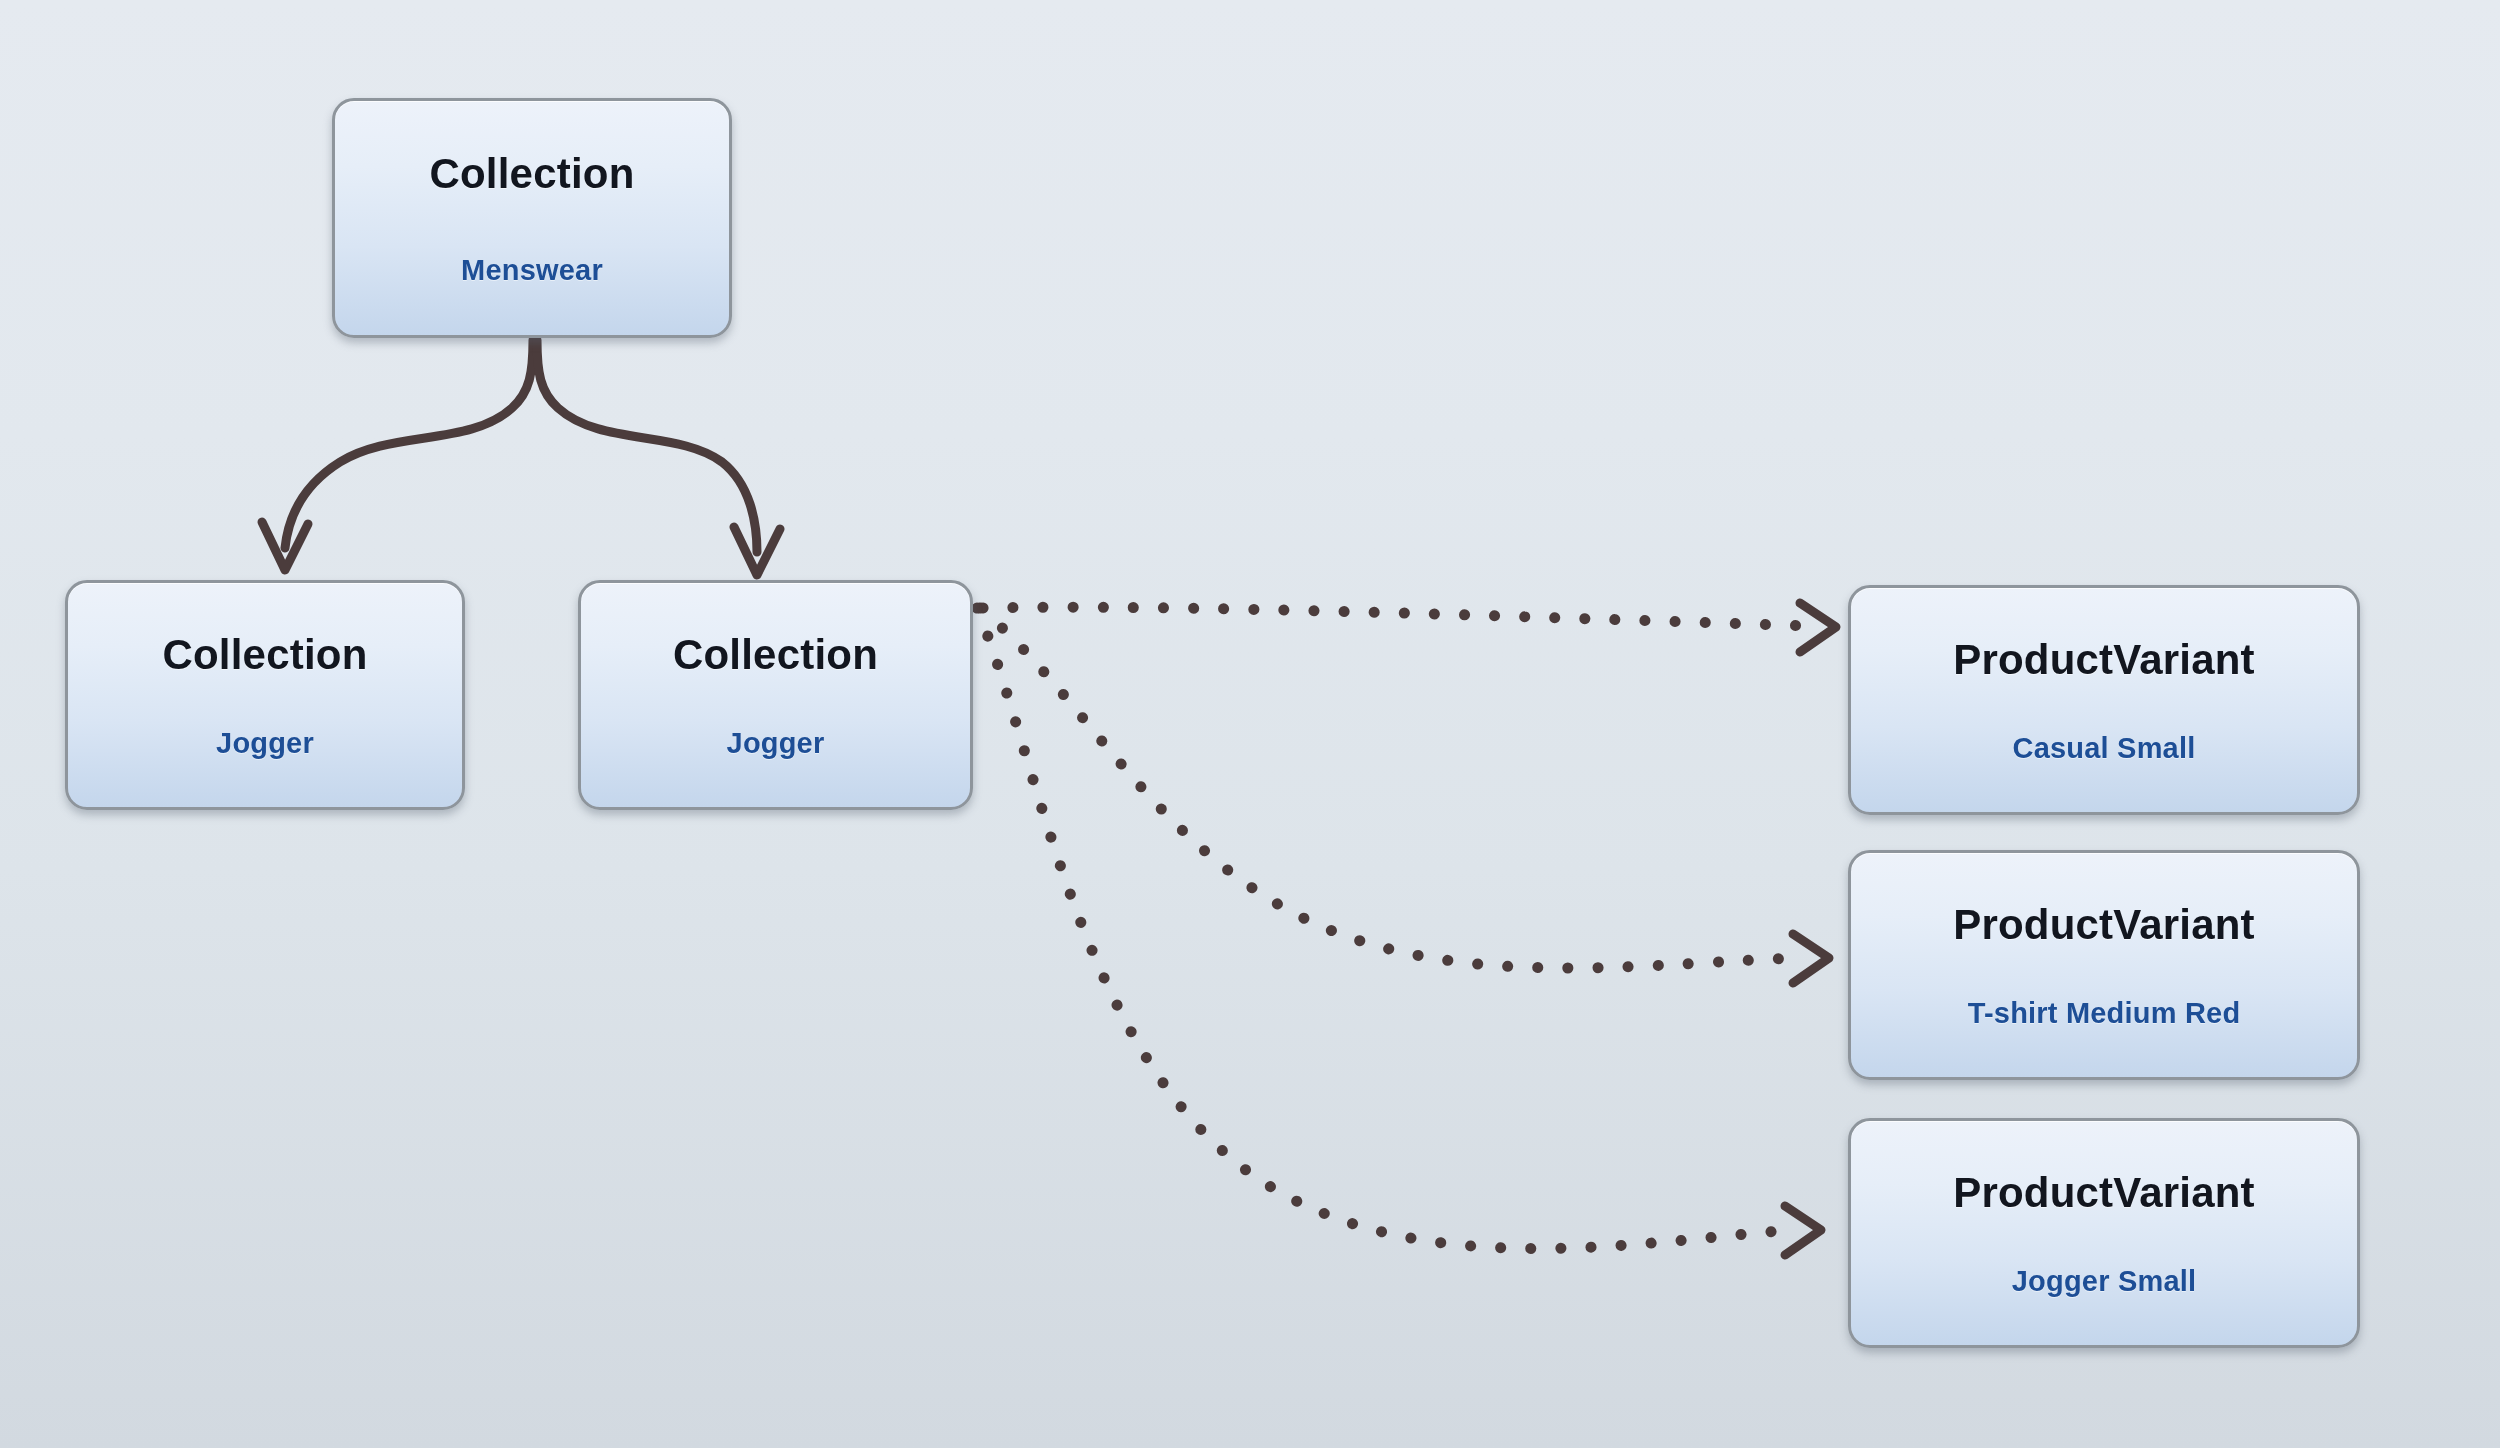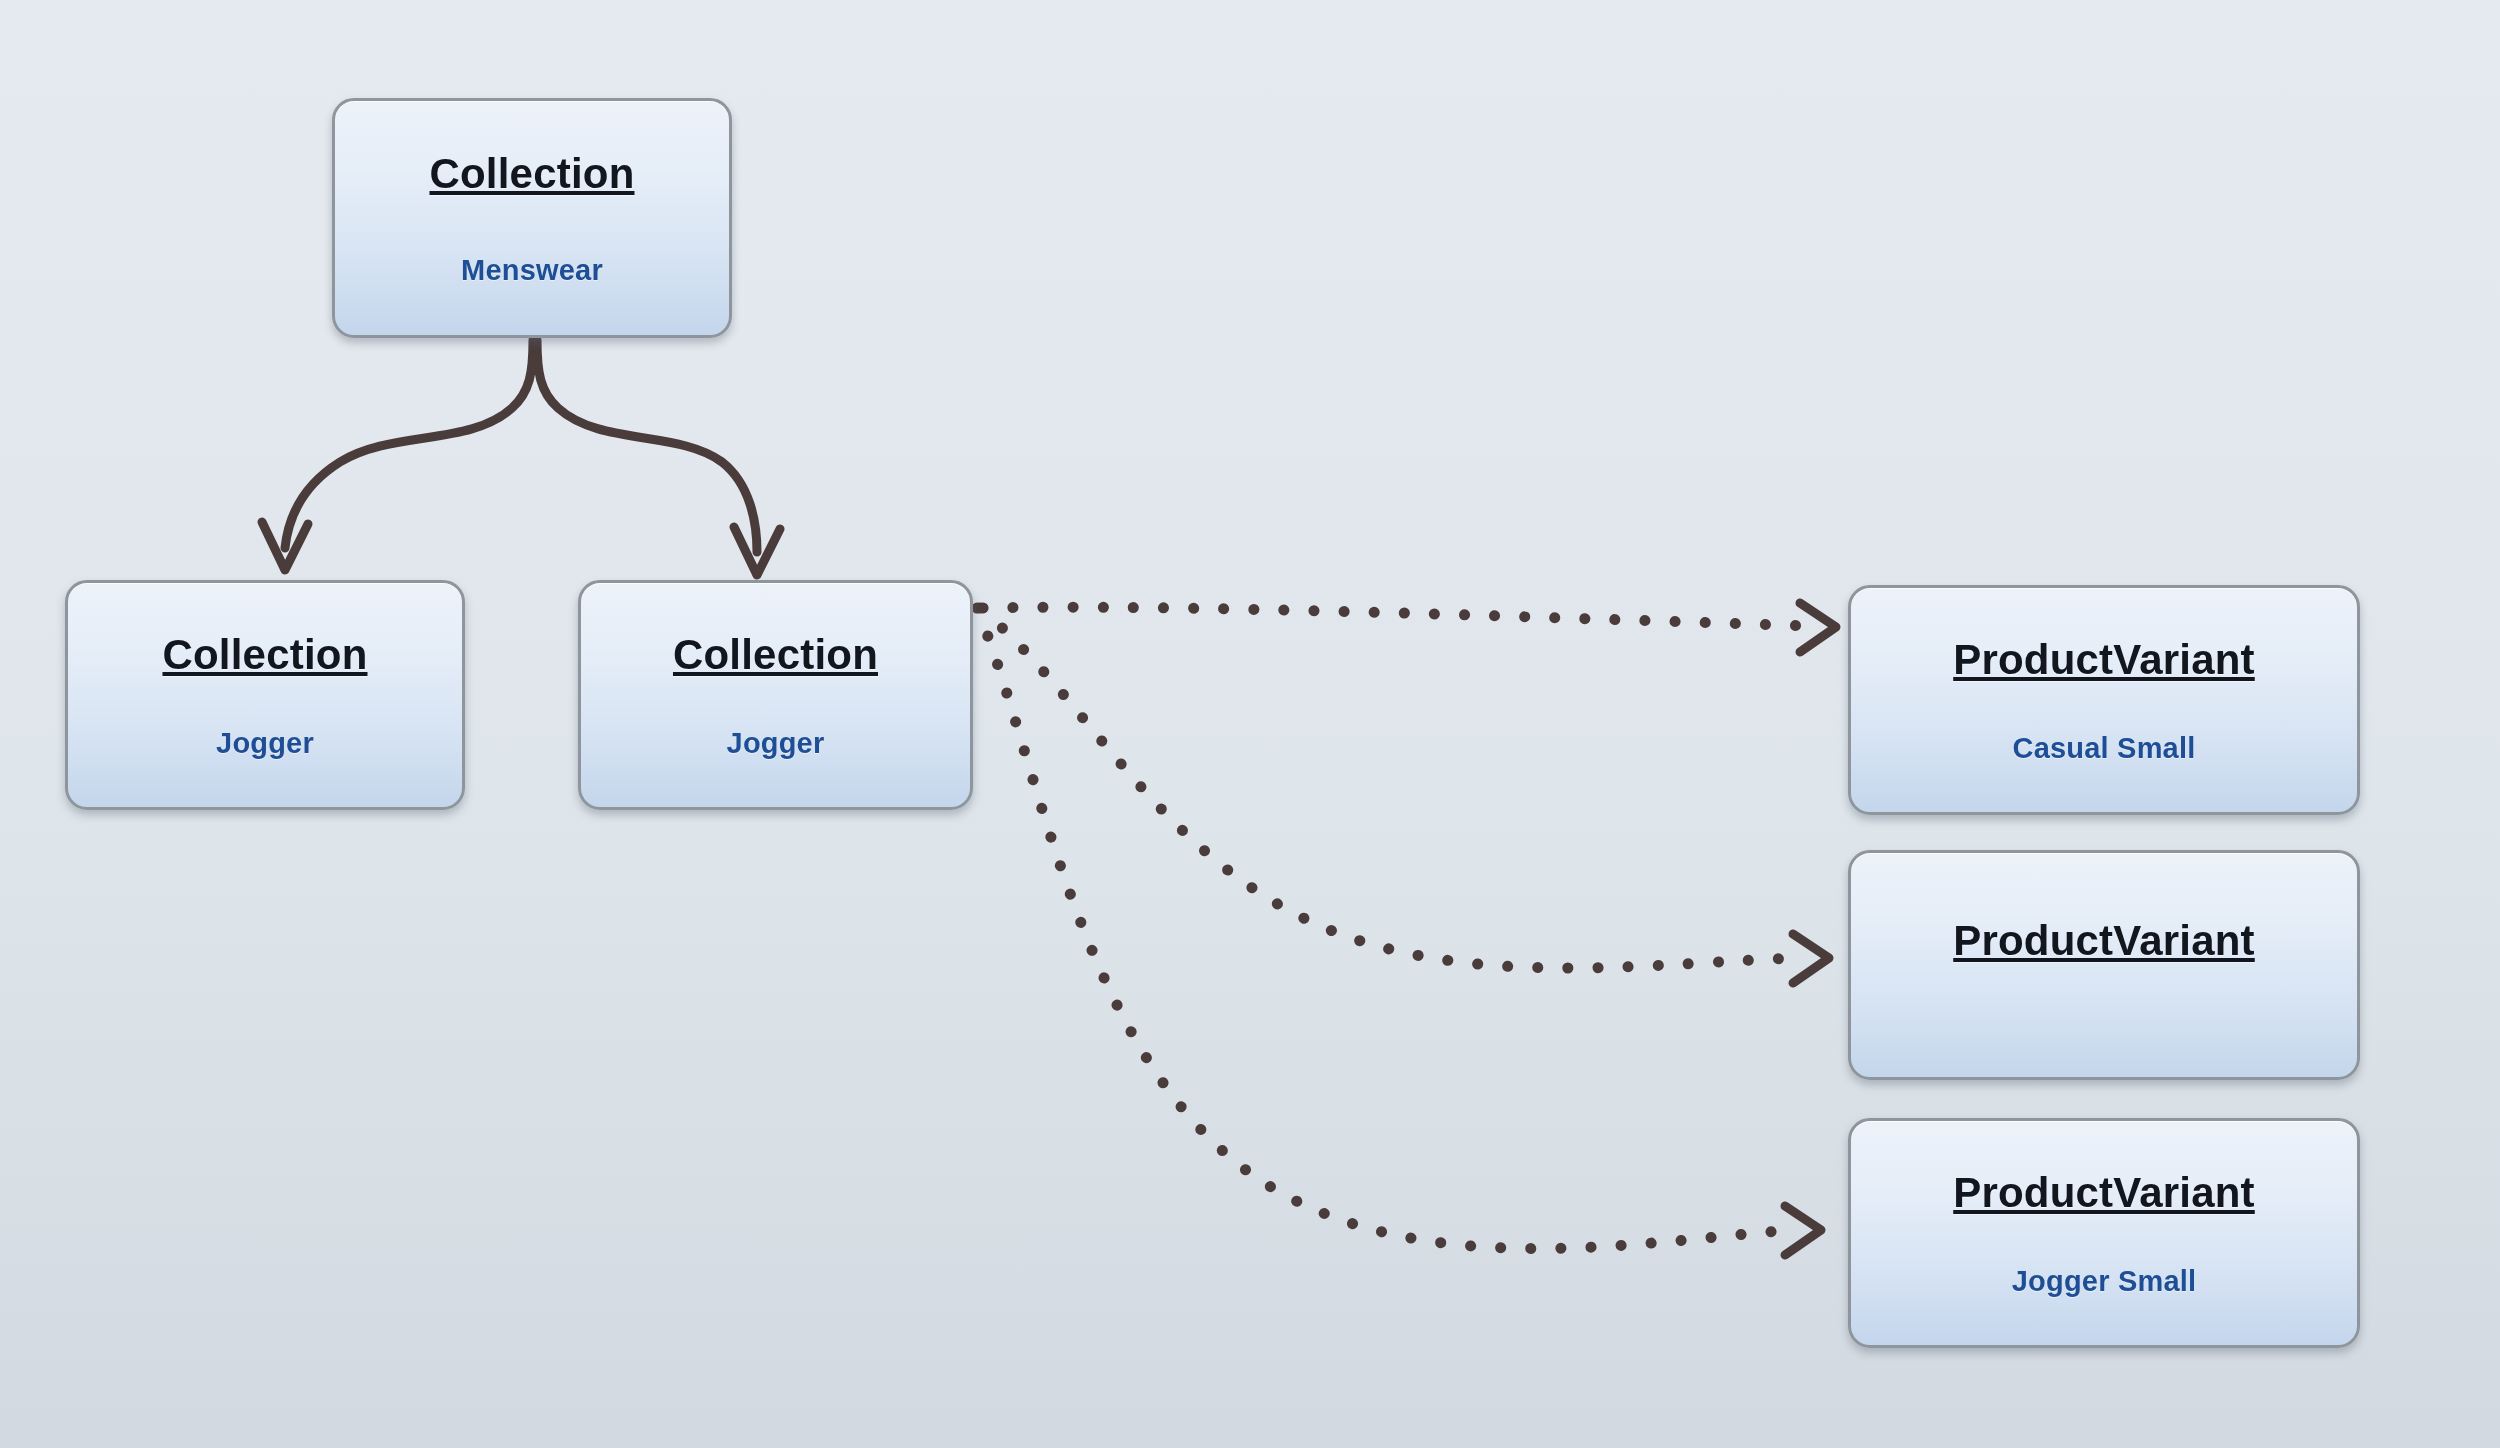--- a/index.html
+++ b/index.html
@@ -38,21 +38,20 @@
     align-items: center;
     justify-content: center;
   }
   .node-type {
     font-size: 42px;
     font-weight: bold;
     color: #12161f;
     letter-spacing: 0.2px;
     text-shadow: 0 1px 0 rgba(255,255,255,0.55);
     white-space: nowrap;
-    text-decoration: underline;
   }
   .node-label {
     font-size: 29px;
     font-weight: bold;
     color: #1d4e96;
     letter-spacing: 0.2px;
     text-shadow: 0 1px 0 rgba(255,255,255,0.5);
     white-space: nowrap;
   }
   .gap-lg { height: 56px; }
@@ -122,20 +121,21 @@
 
   <div class="node" style="left:1848px; top:585px; width:512px; height:230px;">
     <div class="node-type">ProductVariant</div>
     <div class="gap-md"></div>
     <div class="node-label">Casual Small</div>
   </div>
 
   <div class="node" style="left:1848px; top:850px; width:512px; height:230px;">
     <div class="node-type">ProductVariant</div>
     <div class="gap-md"></div>
+    <div class="node-label">T-shirt Medium Red</div>
   </div>
 
   <div class="node" style="left:1848px; top:1118px; width:512px; height:230px;">
     <div class="node-type">ProductVariant</div>
     <div class="gap-md"></div>
     <div class="node-label">Jogger Small</div>
   </div>
 
 </div>
 

